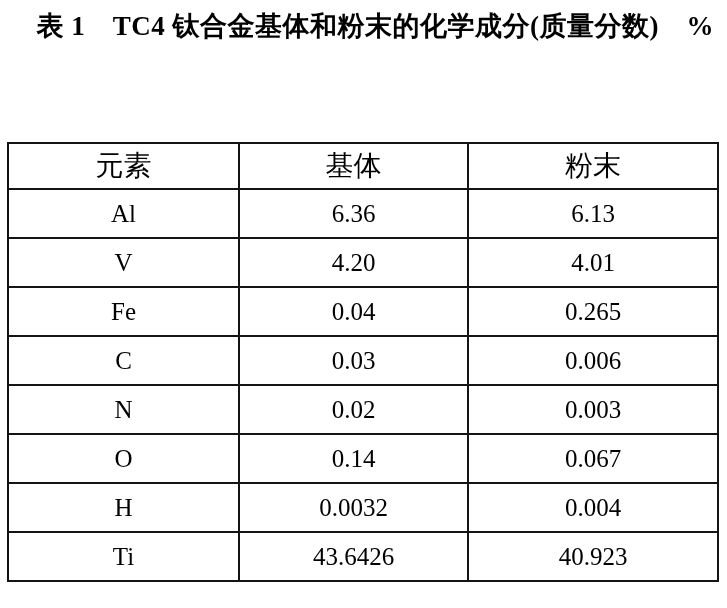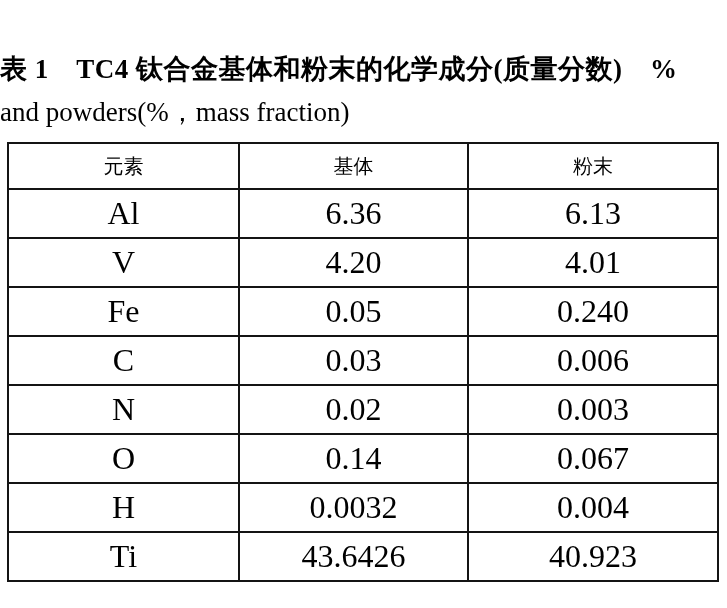--- a/index.html
+++ b/index.html
@@ -14,22 +14,21 @@
     width: 727px;
     height: 608px;
     background: #ffffff;
     overflow: hidden;
   }
   .caption {
     position: absolute;
     top: 4px;
     left: 0;
     width: 714px;
-    text-align: left;
-    margin-top: 43px;
+    text-align: right;
   }
   .caption-line-cn {
     font-size: 27px;
     font-weight: bold;
     line-height: 44px;
     letter-spacing: 0.5px;
     white-space: nowrap;
   }
   .caption-line-en {
     font-size: 27px;
@@ -44,39 +43,38 @@
     width: 710px;
     border-collapse: collapse;
     table-layout: fixed;
     border: 2px solid #141414;
   }
   table.comp-table th,
   table.comp-table td {
     border: 2px solid #141414;
     text-align: center;
     vertical-align: middle;
-    font-size: 32px;
+    font-size: 25px;
     font-weight: normal;
     padding: 0;
     height: 47px;
     background: #ffffff;
   }
   table.comp-table tr.header-row th {
     height: 44px;
-    font-size: 20px;
+    font-size: 28px;
   }
 </style>
 </head>
 <body>
 
 <div class="page">
 
   <div class="caption">
     <div class="caption-line-cn">表 1　TC4 钛合金基体和粉末的化学成分(质量分数)　%</div>
-    <div class="caption-line-en">and powders(%，mass fraction)</div>
   </div>
 
   <table class="comp-table">
     <colgroup>
       <col style="width:231px">
       <col style="width:229px">
       <col style="width:250px">
     </colgroup>
     <tbody>
       <tr class="header-row">
@@ -89,22 +87,22 @@
         <td>6.36</td>
         <td>6.13</td>
       </tr>
       <tr>
         <td>V</td>
         <td>4.20</td>
         <td>4.01</td>
       </tr>
       <tr>
         <td>Fe</td>
-        <td>0.05</td>
-        <td>0.240</td>
+        <td>0.04</td>
+        <td>0.265</td>
       </tr>
       <tr>
         <td>C</td>
         <td>0.03</td>
         <td>0.006</td>
       </tr>
       <tr>
         <td>N</td>
         <td>0.02</td>
         <td>0.003</td>

